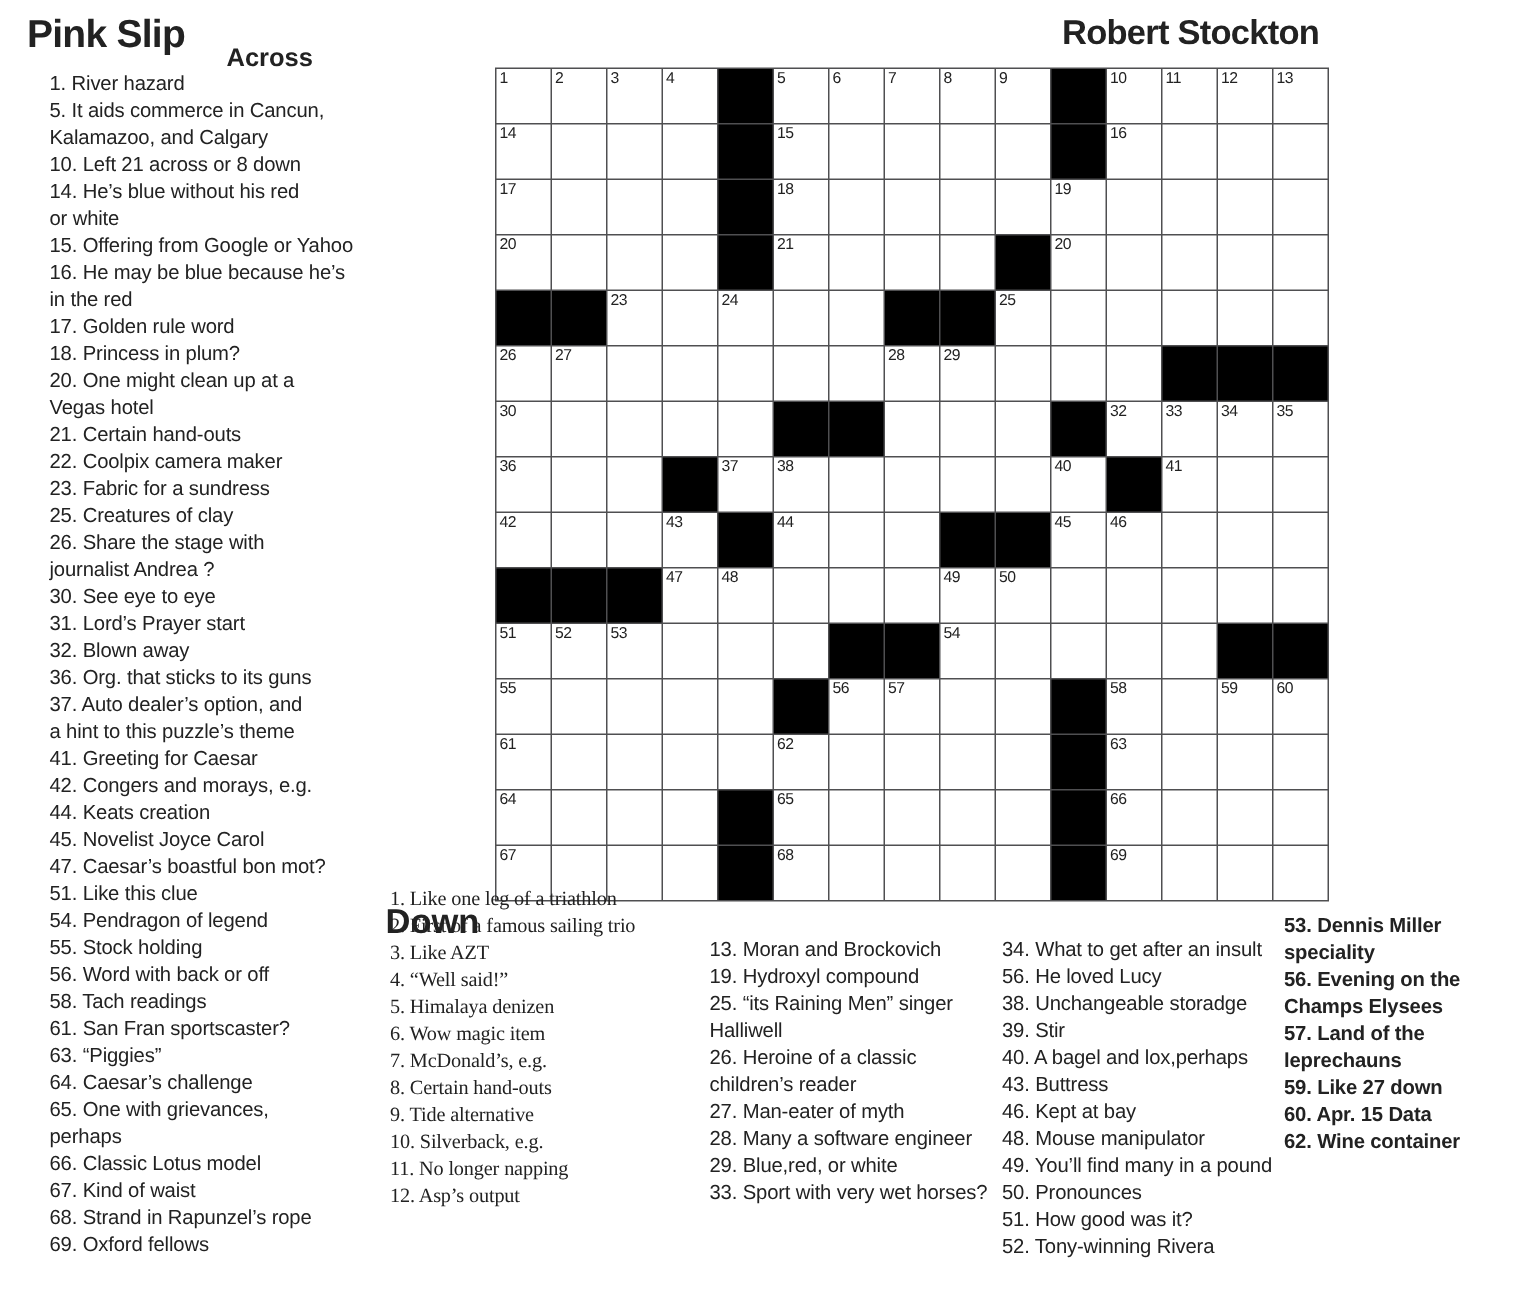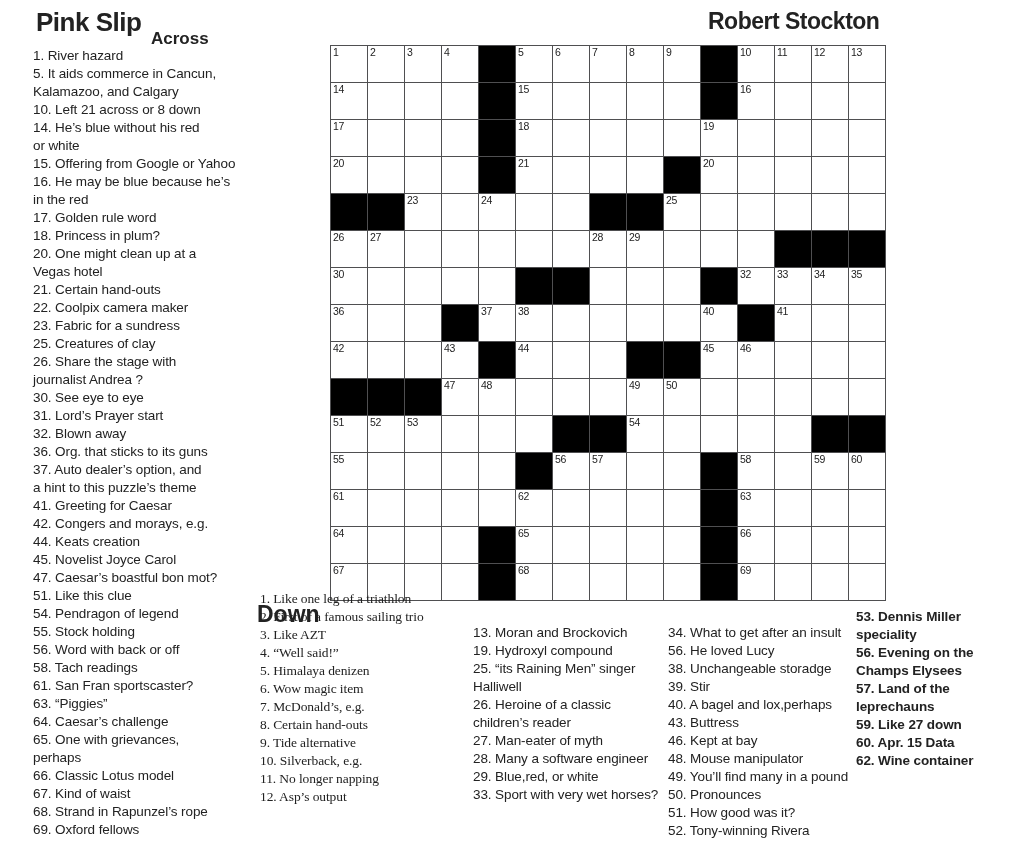--- a/index.html
+++ b/index.html
@@ -3,21 +3,21 @@
 <meta charset="utf-8">
 <style>
   html, body { margin:0; padding:0; }
   body {
     width:1024px; height:867px; position:relative; overflow:hidden;
     background:#ffffff; color:var(--text,#222);
     font-family:"Liberation Sans", sans-serif;
   }
   .abs { position:absolute; }
   .title {
-    left:18px; top:7px; font-size:26px; font-weight:bold; letter-spacing:-0.5px;margin-left:18px;
+    left:18px; top:7px; font-size:26px; font-weight:bold; letter-spacing:-0.5px;
   }
   .author {
     left:708px; top:8px; font-size:23px; font-weight:bold; letter-spacing:-0.5px;
   }
   .across-head {
     left:151px; top:29px; font-size:17px; font-weight:bold;
   }
   .down-head {
     left:257px; top:601px; font-size:23px; font-weight:bold;
   }

